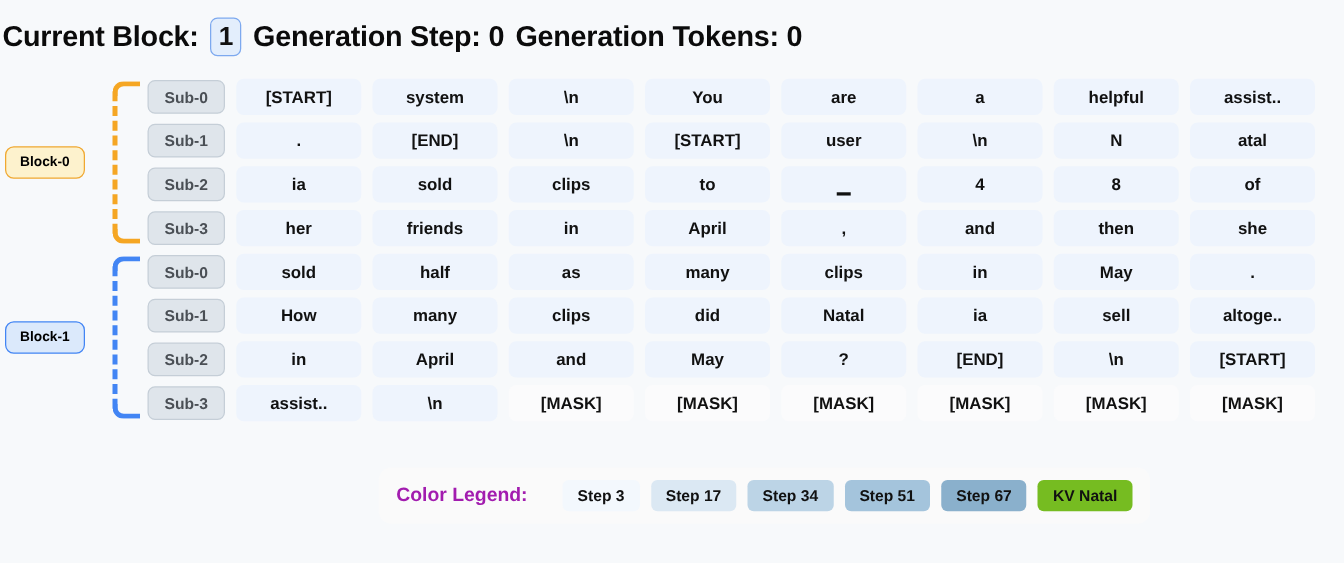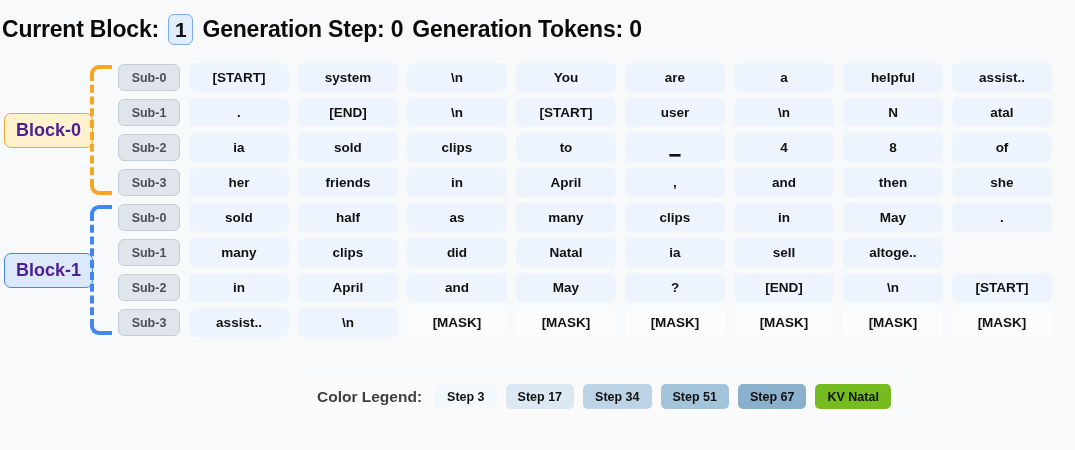--- a/index.html
+++ b/index.html
@@ -61,23 +61,23 @@
     align-items: center;
     justify-content: flex-start;
     padding-left: 4px;
   }
   .block-badge {
     display: inline-flex;
     align-items: center;
     justify-content: center;
     padding: 6px 11px;
     border-radius: 7px;
-    font-size: 18px;
-    font-weight: 700;
-    color: #4c1d95;
+    font-size: 11px;
+    font-weight: 700;
+    color: #000000;
     white-space: nowrap;
   }
   .block-badge.amber { background: #fdf2cd; border: 1.8px solid #f0a830; }
   .block-badge.blue  { background: #dbe9fb; border: 1.8px solid #4285f4; }
 
   
   .bracket-col {
     width: 36px;
     flex: 0 0 36px;
     position: relative;
@@ -163,22 +163,22 @@
     display: flex;
     align-items: center;
     gap: 9px;
     background: #fafafa;
     border-radius: 10px;
     padding: 10px 14px;
   }
   .legend-title {
     font-size: 15.5px;
     font-weight: 700;
-    color: #404040;
-    margin-right: 4px;
+    color: #a21caf;
+    margin-right: 19px;
     white-space: nowrap;
   }
   .legend-chip {
     display: inline-flex;
     align-items: center;
     justify-content: center;
     height: 25px;
     padding: 0 12px;
     border-radius: 5px;
     font-size: 12.5px;
@@ -285,20 +285,21 @@
           <span class="cell">as</span>
           <span class="cell">many</span>
           <span class="cell">clips</span>
           <span class="cell">in</span>
           <span class="cell">May</span>
           <span class="cell">.</span>
         </div>
 
         <div class="row">
           <span class="sub-chip">Sub-1</span>
+          <span class="cell">How</span>
           <span class="cell">many</span>
           <span class="cell">clips</span>
           <span class="cell">did</span>
           <span class="cell">Natal</span>
           <span class="cell">ia</span>
           <span class="cell">sell</span>
           <span class="cell">altoge..</span>
         </div>
 
         <div class="row">

